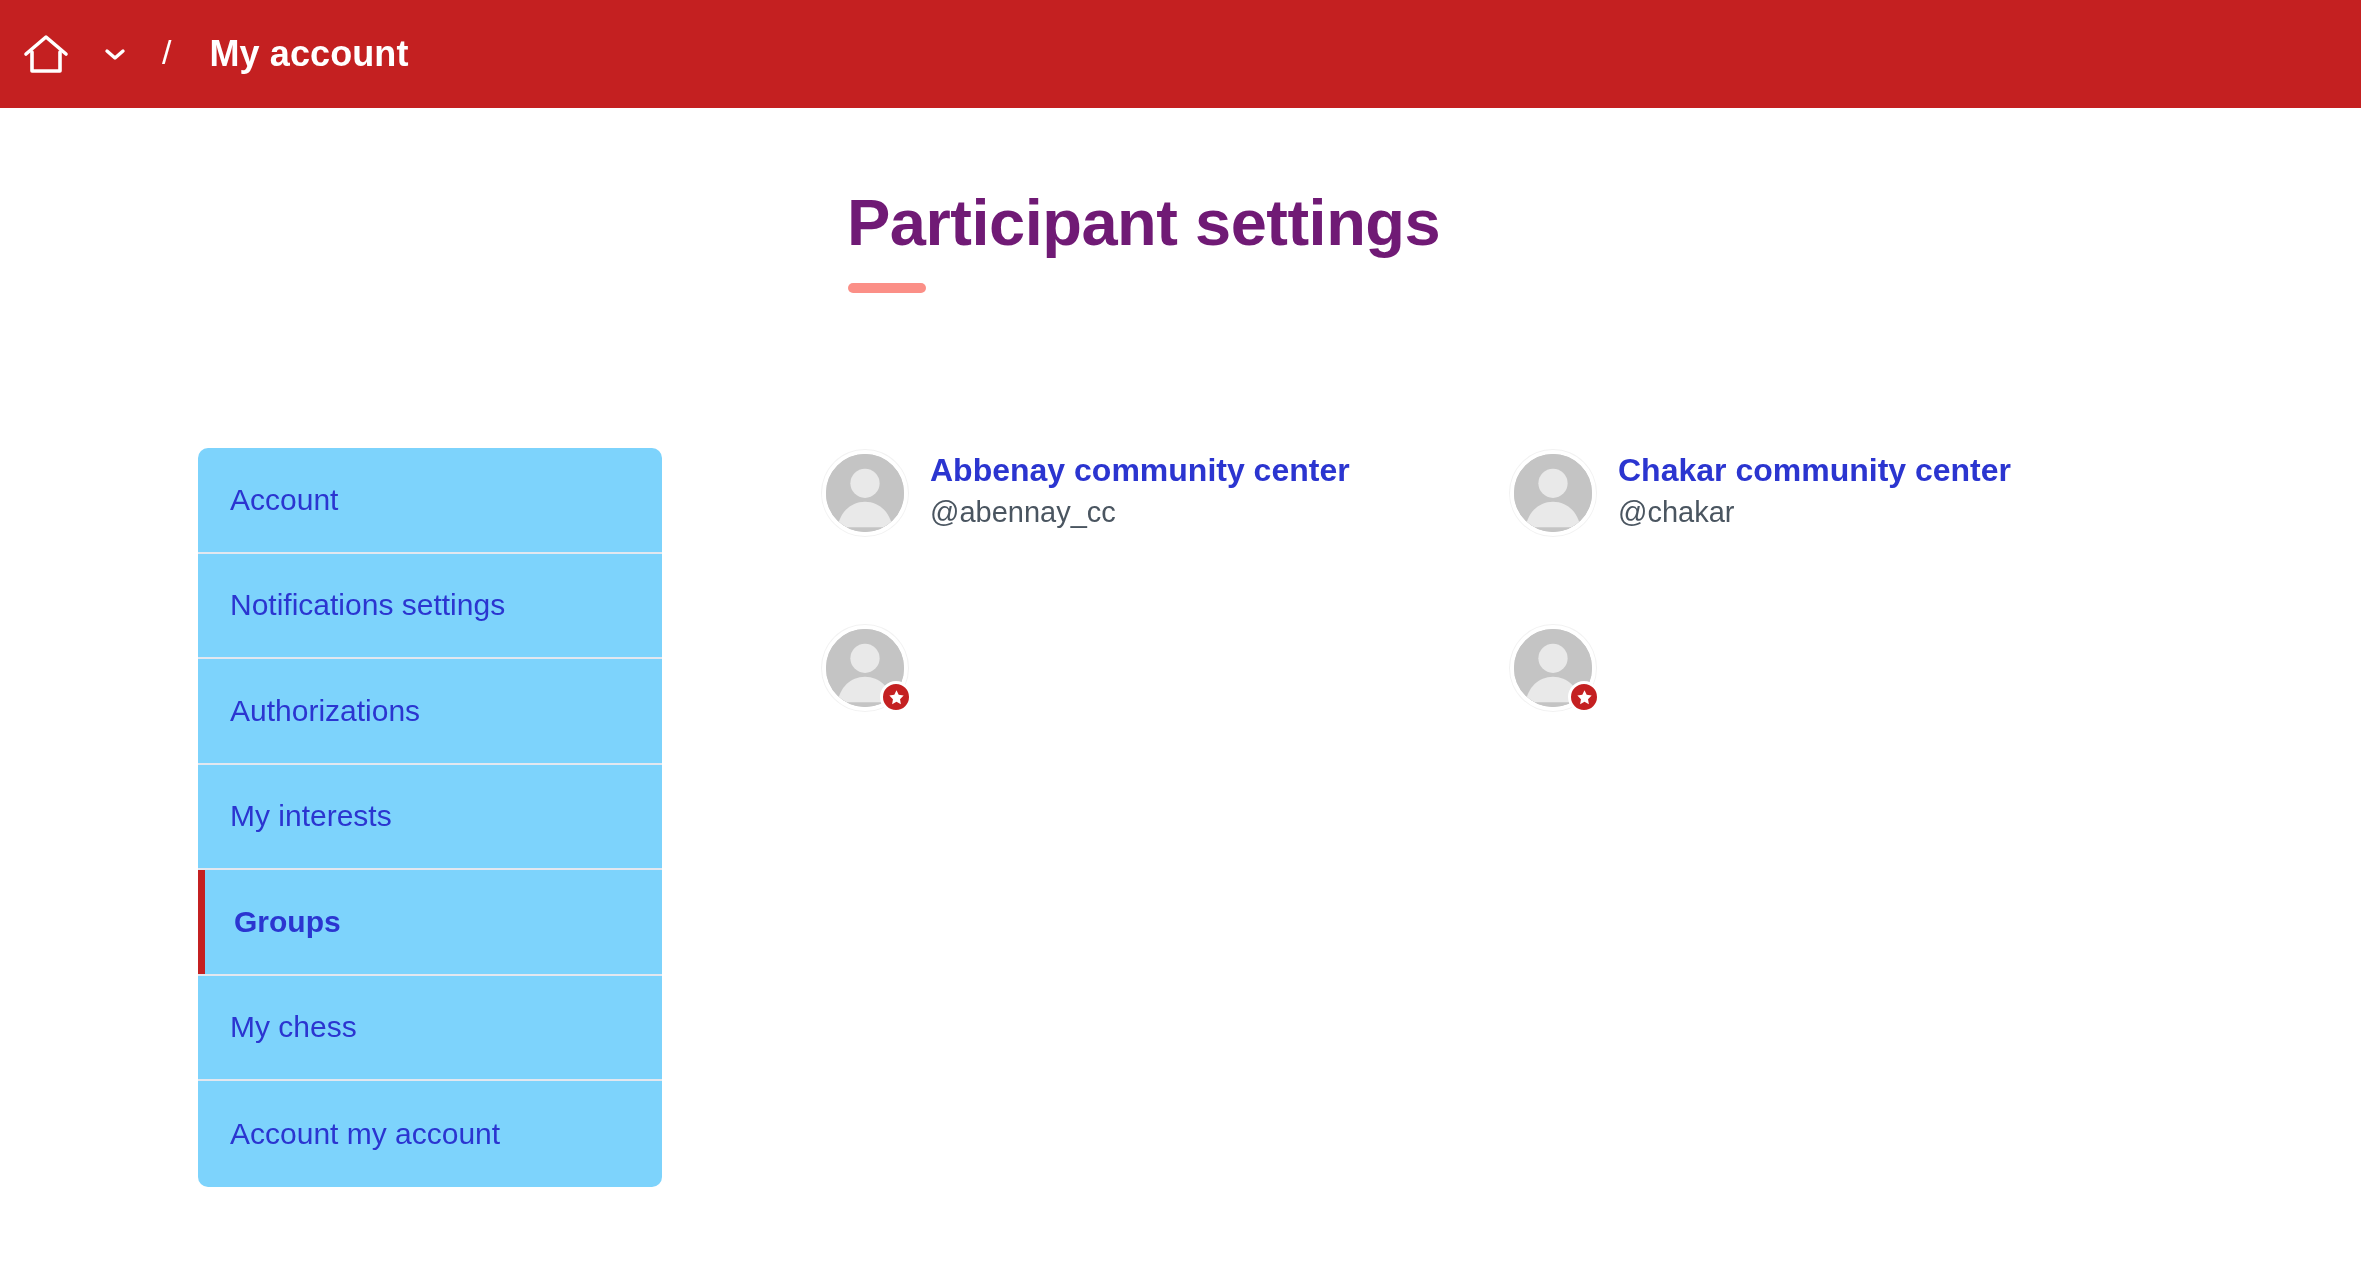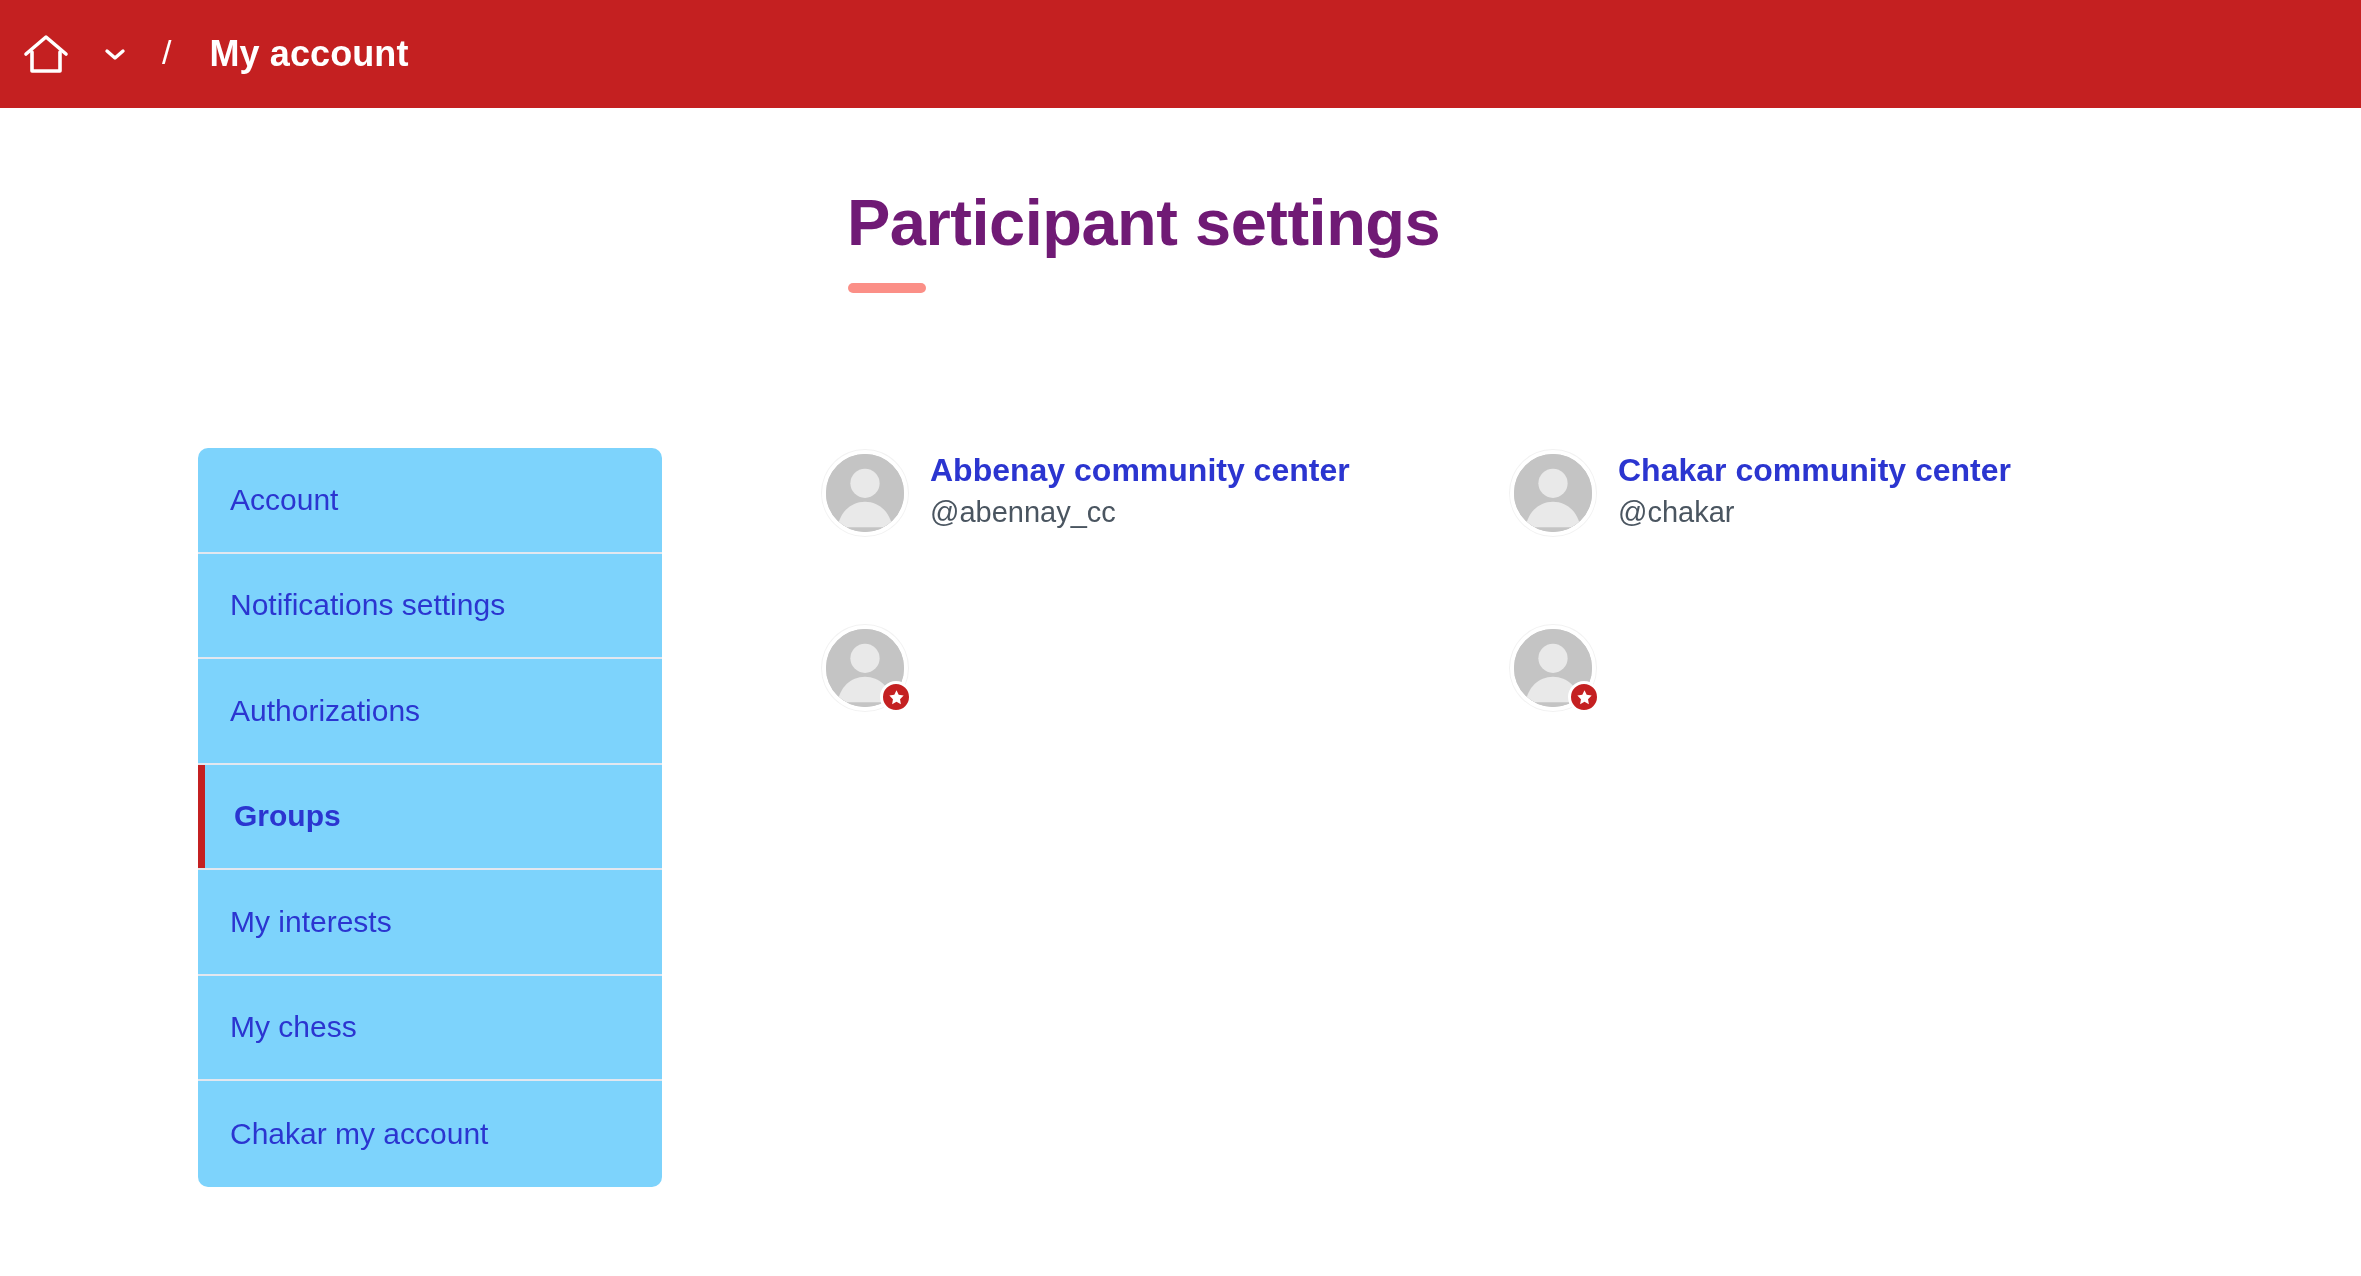--- a/index.html
+++ b/index.html
@@ -139,31 +139,31 @@
 <nav class="sidebar">
   <div class="side-item">
     <span class="side-label">Account</span>
   </div>
   <div class="side-item">
     <span class="side-label">Notifications settings</span>
   </div>
   <div class="side-item">
     <span class="side-label">Authorizations</span>
   </div>
+  <div class="side-item">
+    <span class="side-label">My interests</span>
+  </div>
   <div class="side-item active">
     <span class="side-label">Groups</span>
   </div>
   <div class="side-item">
-    <span class="side-label">My interests</span>
-  </div>
-  <div class="side-item">
     <span class="side-label">My chess</span>
   </div>
   <div class="side-item">
-    <span class="side-label">Chakar my account</span>
+    <span class="side-label">Account my account</span>
   </div>
 </nav>
 
 <section class="groups">
 
   <div class="group-card">
     <div class="avatar-wrap">
       <div class="avatar">
         <svg viewBox="0 0 80 80" xmlns="http://www.w3.org/2000/svg">
           <rect width="80" height="80" fill="#C4C4C4"></rect>

